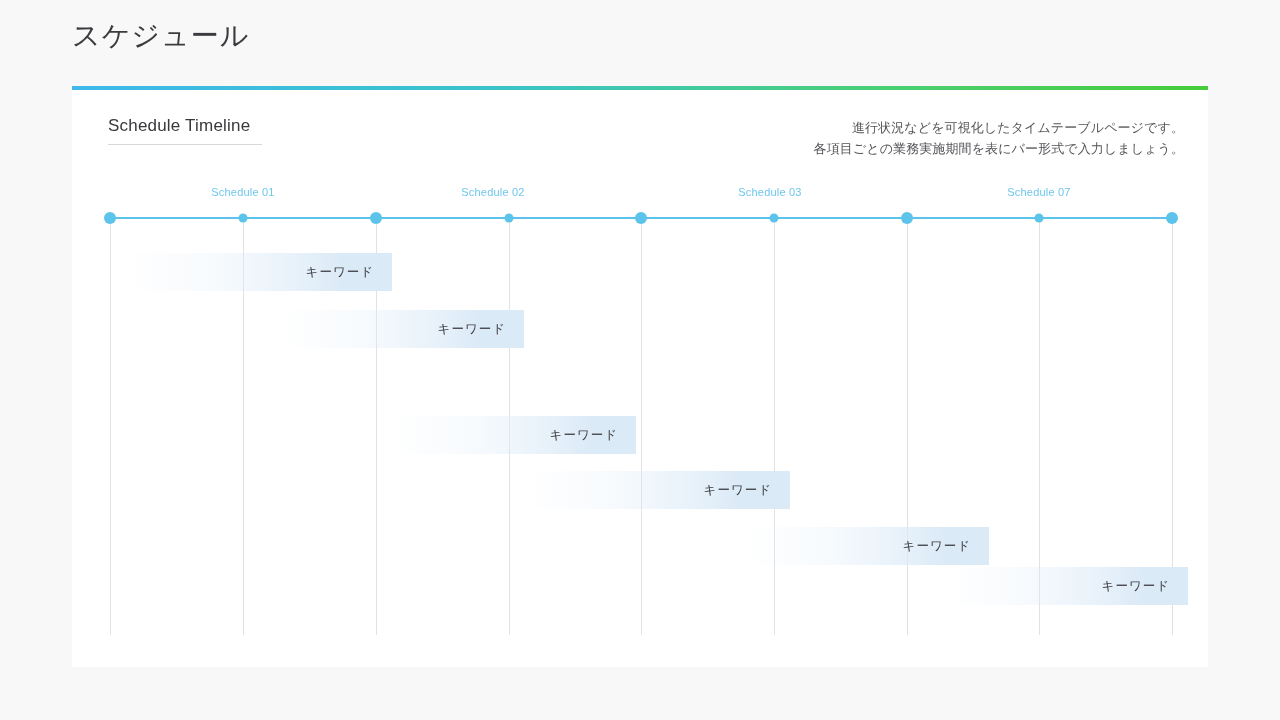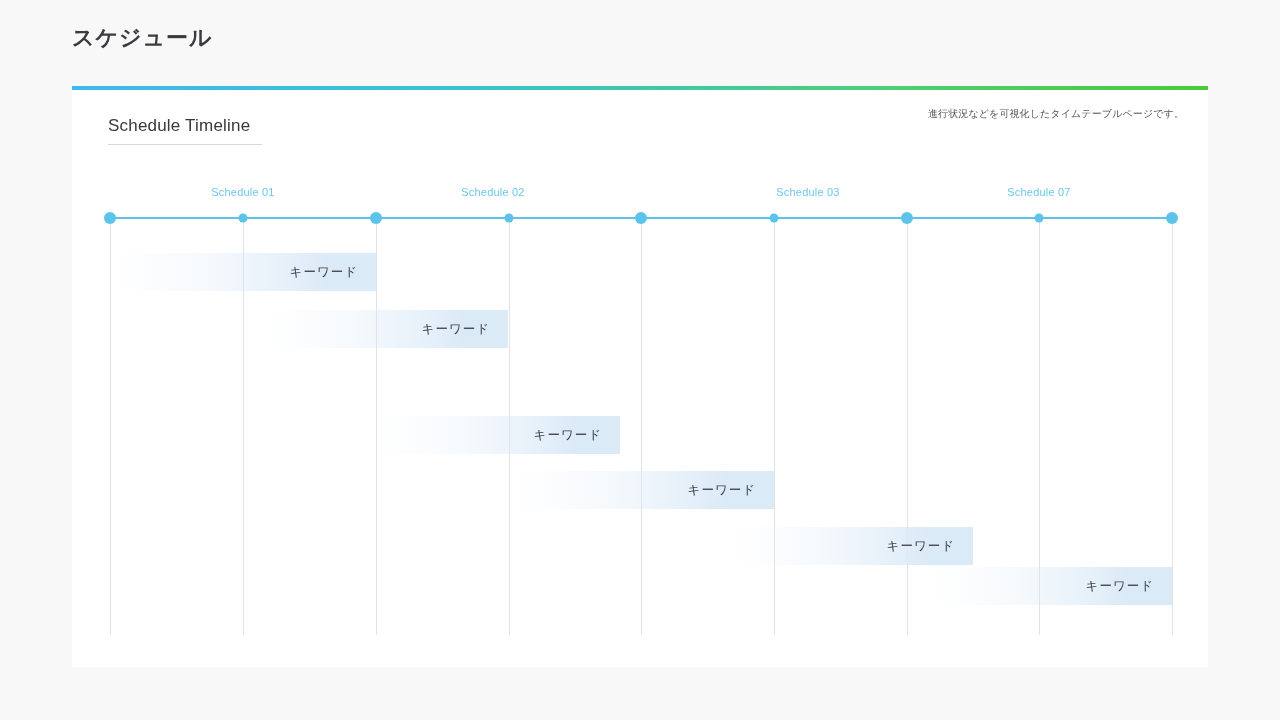--- a/index.html
+++ b/index.html
@@ -8,23 +8,23 @@
     background:#f8f8f9;
     font-family:"Liberation Sans","DejaVu Sans",sans-serif;
     overflow:hidden;
     position:relative;
   }
   .slide{position:absolute;inset:0;}
 
   
   .page-title{
     position:absolute;
-    left:72px; top:24px;
-    font-size:22px;
-    font-weight:700;
+    left:72px; top:18px;
+    font-size:28px;
+    font-weight:400;
     color:#3b3b3f;
     letter-spacing:1px;
     line-height:1.25;
   }
   .accent-bar{
     position:absolute;
     left:72px; top:86px;
     width:1136px; height:4px;
     background:linear-gradient(90deg,#3fb9ec 0%,#39c4c9 38%,#4ccf73 72%,#47cc3a 100%);
   }
@@ -49,23 +49,23 @@
     font-size:17px;
     color:#39393d;
     font-weight:400;
     white-space:nowrap;
     letter-spacing:0.2px;
   }
 
   
   .desc{
     position:absolute;
-    right:24px; top:16px;
+    right:24px; top:28px;
     text-align:right;
-    font-size:10px;
+    font-size:13px;
     line-height:1.6;
     color:#555559;
     letter-spacing:0.1px;
   }
   .desc div{white-space:nowrap;}
 
   
   .timeline{
     position:absolute;
     left:0; top:0; right:0; bottom:0;
@@ -105,20 +105,21 @@
   }
 
   
   .bar{
     position:absolute;
     height:38px;
     display:flex;
     align-items:center;
     justify-content:flex-end;
     background:linear-gradient(90deg,rgba(219,234,247,0) 0%,rgba(219,234,247,0.22) 34%,rgba(219,234,247,0.62) 62%,#dbeaf7 82%,#dbeaf7 100%);
+    margin-left:16px;
   }
   .bar .bar-label{
     font-size:12.5px;
     color:#3c3c40;
     letter-spacing:1px;
     margin-right:18px;
     white-space:nowrap;
   }
 </style>
 </head>
@@ -130,20 +131,21 @@
   <div class="accent-bar"></div>
 
   <div class="card">
 
     <div class="section-head">
       <span class="txt">Schedule Timeline</span>
     </div>
 
     <div class="desc">
       <div>進行状況などを可視化したタイムテーブルページです。</div>
+      <div>各項目ごとの業務実施期間を表にバー形式で入力しましょう。</div>
     </div>
 
     <div class="timeline" id="timeline">
       <div class="axis"></div>
     <div class="grid-line" style="left: 38px;"></div>
         <div class="grid-line" style="left: 171px;"></div>
         <div class="grid-line" style="left: 304px;"></div>
         <div class="grid-line" style="left: 437px;"></div>
         <div class="grid-line" style="left: 569px;"></div>
         <div class="grid-line" style="left: 702px;"></div>
@@ -154,21 +156,21 @@
         <div class="node minor" style="left: 171px;"></div>
         <div class="node major" style="left: 304px;"></div>
         <div class="node minor" style="left: 437px;"></div>
         <div class="node major" style="left: 569px;"></div>
         <div class="node minor" style="left: 702px;"></div>
         <div class="node major" style="left: 835px;"></div>
         <div class="node minor" style="left: 967px;"></div>
         <div class="node major" style="left: 1100px;"></div>
         <div class="sched-label" style="left: 171px;">Schedule 01</div>
         <div class="sched-label" style="left: 421px;">Schedule 02</div>
-        <div class="sched-label" style="left: 736px;">Schedule 03</div>
+        <div class="sched-label" style="left: 698px;">Schedule 03</div>
         <div class="sched-label" style="left: 967px;">Schedule 07</div>
         <div class="bar" style="left: 38px; width: 266px; top: 163px;">
           <span class="bar-label">キーワード</span>
         </div>
         <div class="bar" style="left: 193px; width: 243px; top: 220px;">
           <span class="bar-label">キーワード</span>
         </div>
         <div class="bar" style="left: 304px; width: 244px; top: 326px;">
           <span class="bar-label">キーワード</span>
         </div>

